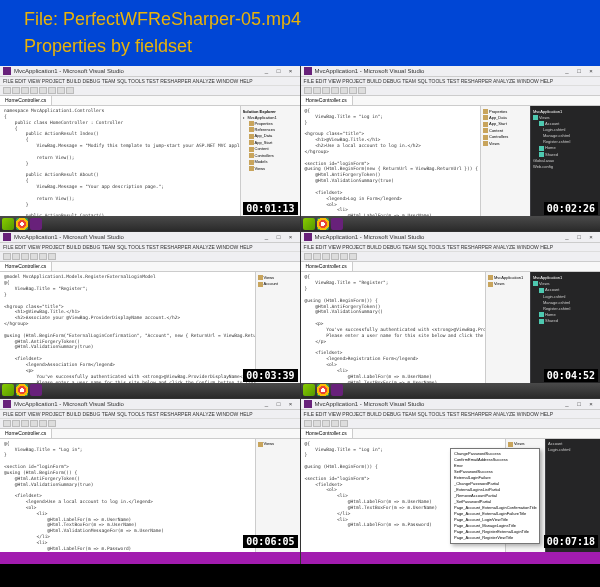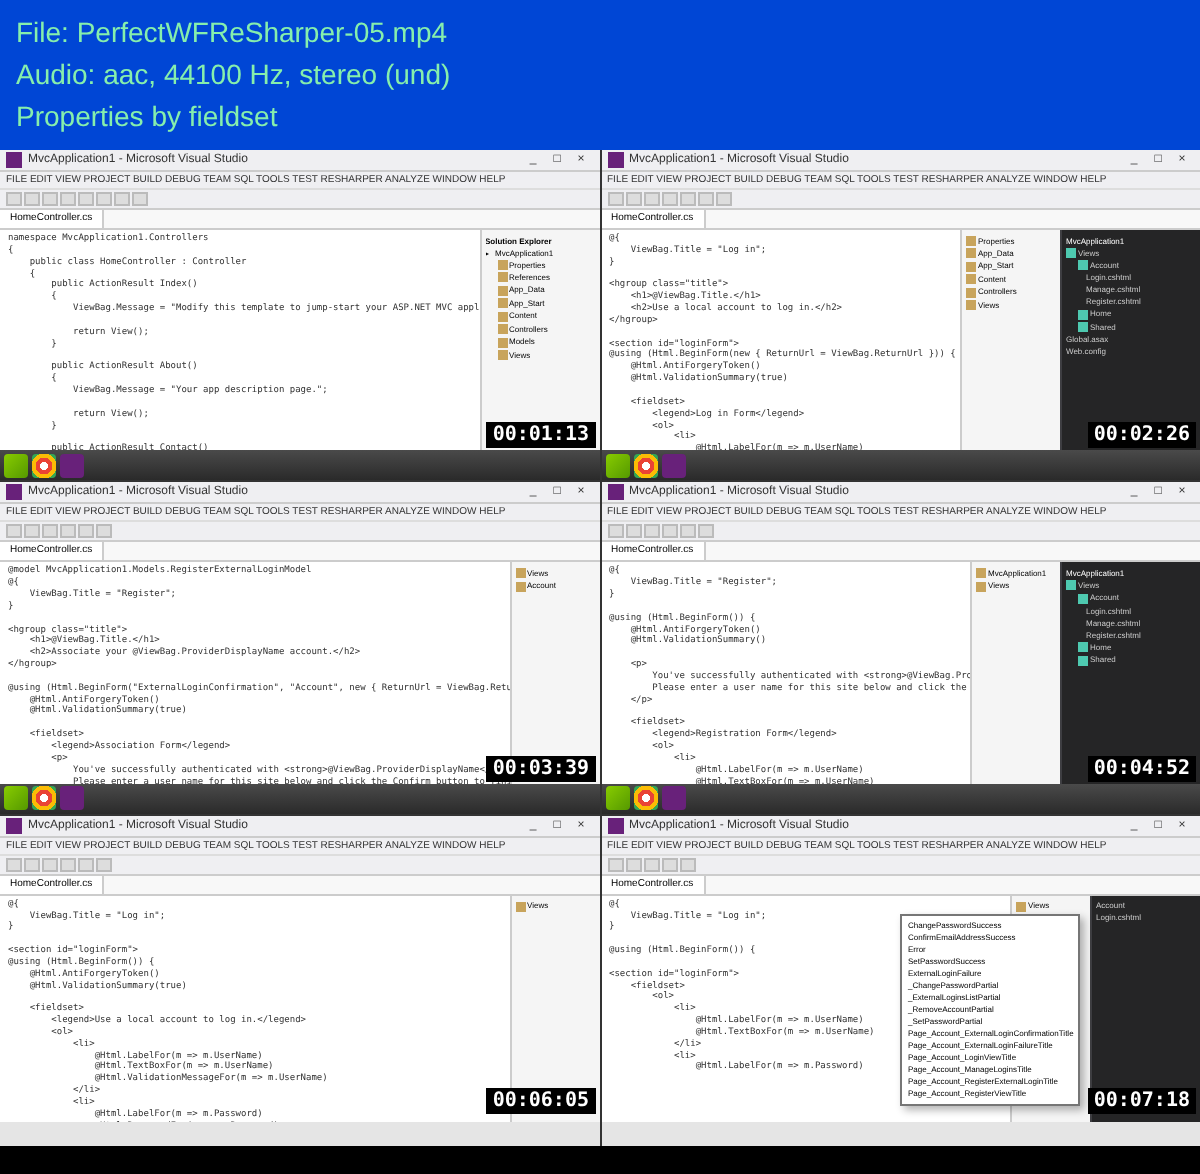--- a/index.html
+++ b/index.html
@@ -1,20 +1,20 @@
 <!DOCTYPE html>
 <html><head>
 <meta charset="utf-8">
 <style>
 *{margin:0;padding:0;box-sizing:border-box;font-family:Verdana,sans-serif}
 body{width:600px;height:587px;background:#000;overflow:hidden}
-.header{background:#0046d5;color:#86efac;padding:6px 8px;font-size:14px;line-height:1.5}
+.header{background:#0046d5;color:#eab308;padding:6px 24px;font-size:18px;line-height:1.5}
 .header span{display:inline}
 .grid{display:grid;grid-template-columns:1fr 1fr;grid-template-rows:repeat(3,1fr);height:498px;gap:1px;background:#333}
-.thumb{position:relative;background:#e5e5e5;overflow:hidden}
+.thumb{position:relative;background:#a21caf;overflow:hidden}
 .vs-title{background:#efeff2;color:#333;font-size:6px;padding:1px 3px;border-bottom:1px solid #ccc;display:flex;align-items:center;gap:3px}
 .vs-icon{width:8px;height:8px;background:#68217a;display:inline-block}
 .vs-menu{background:#efeff2;color:#333;font-size:5px;padding:1px 3px;border-bottom:1px solid #ddd;white-space:nowrap;overflow:hidden}
 .vs-toolbar{background:#efeff2;height:10px;border-bottom:1px solid #ccc;display:flex;gap:1px;padding:1px 3px}
 .tb-btn{width:8px;height:7px;background:#ddd;border:1px solid #bbb}
 .vs-body{display:flex;height:calc(100% - 52px);background:#fff}
 .editor{flex:1;background:#fff;padding:2px 4px;font-family:Consolas,monospace;font-size:4.5px;line-height:1.3;color:#333;overflow:hidden;white-space:pre}
 .sidebar{width:60px;background:#f5f5f5;border-left:1px solid #ccc;font-size:4px;padding:2px}
 .sidebar-r{width:70px;background:#252526;border-left:1px solid #3e3e42;font-size:4px;padding:2px;color:#ccc}
 .se-item{padding:0.5px 0;white-space:nowrap;overflow:hidden}
@@ -33,21 +33,20 @@
 .win-btn{width:12px;height:8px;text-align:center;font-size:6px;line-height:8px}
 .output{height:12px;background:#e7e7e7;border-top:1px solid #ccc;font-size:4px;padding:1px 3px;color:#555}
 .popup{position:absolute;background:#fff;border:1px solid #767676;box-shadow:2px 2px 4px rgba(0,0,0,0.3);font-size:4px;padding:2px;width:90px}
 .popup-item{padding:0.5px 1px;white-space:nowrap;overflow:hidden}
 </style>
 </head>
 <body>
 
 <div class="header">
   <div><span>File:</span> <span>PerfectWFReSharper-05.mp4</span></div>
-  <div><span>Audio:</span> <span>aac, 44100 Hz, stereo (und)</span></div>
   <div><span>Properties by</span> <span>fieldset</span></div>
 </div>
 
 <div class="grid">
 
   <div class="thumb">
     <div class="vs-title">
         <span class="vs-icon"></span>
         <span>MvcApplication1 - Microsoft Visual Studio</span>
         <div class="win-btns">

